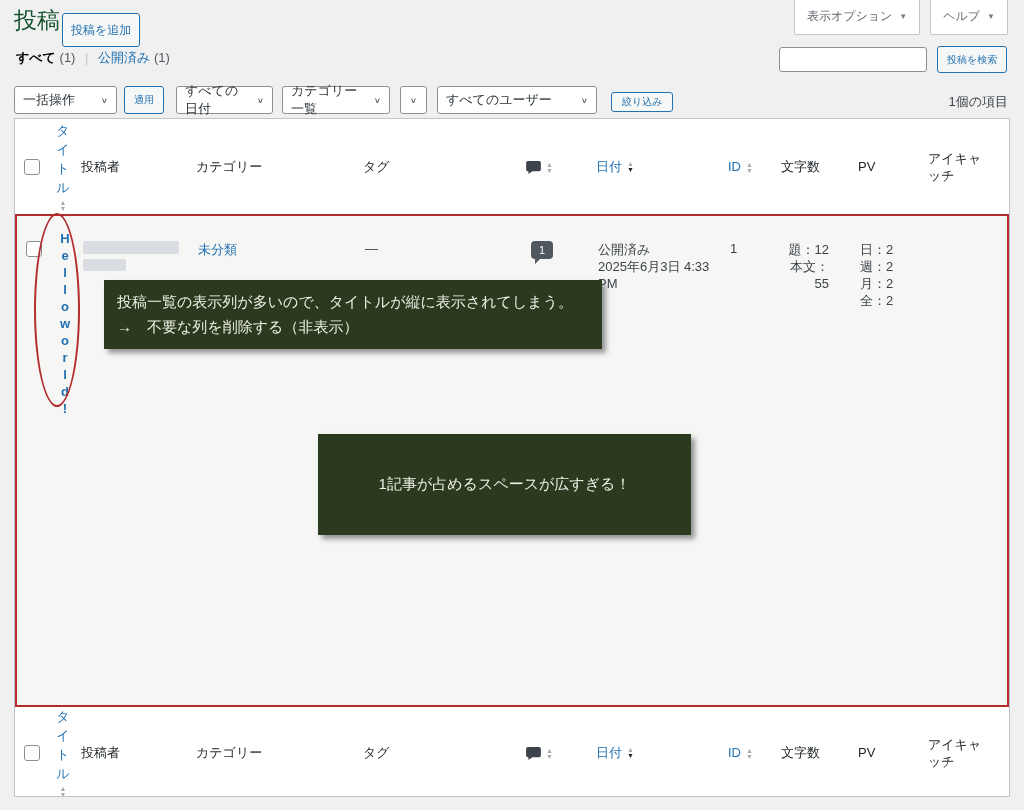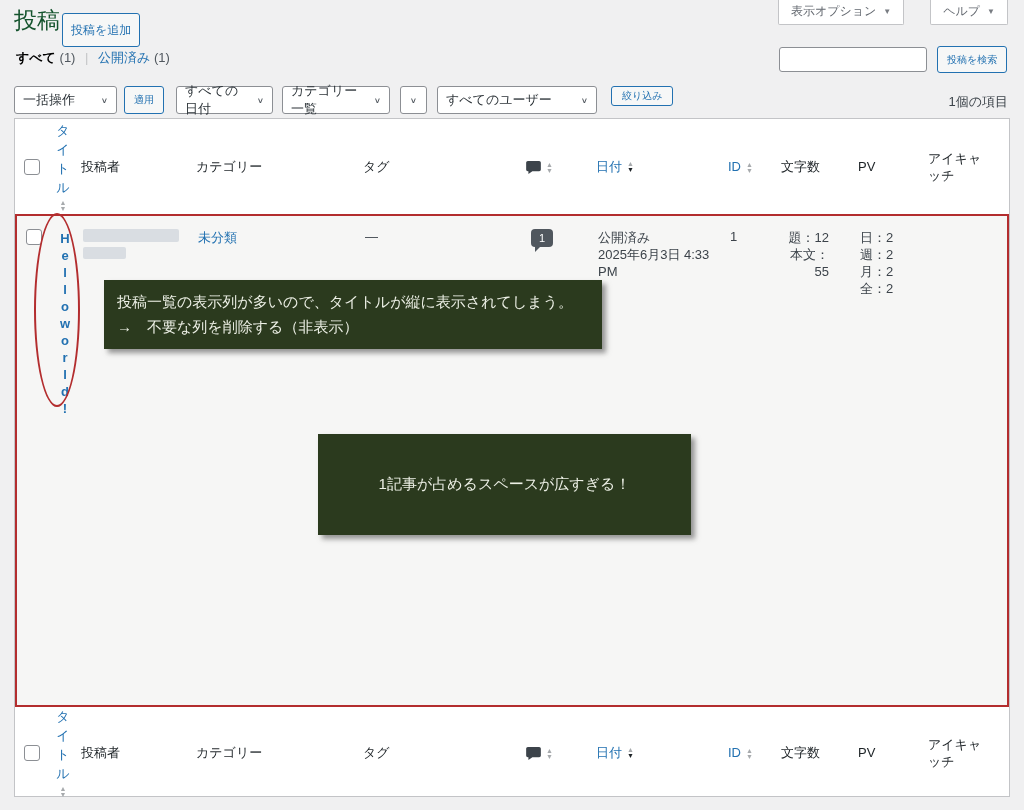--- a/index.html
+++ b/index.html
@@ -7,22 +7,22 @@
   .canvas {
     position:relative; width:1024px; height:810px;
     background:#f0f0f1; overflow:hidden;
     font-family:"Liberation Sans","DejaVu Sans",sans-serif;
     font-size:13px; color:#3c434a;
   }
   
   .screen-tabs { position:absolute; top:0; right:16px; display:flex; gap:10px; }
   .screen-tab {
     background:#fff; border:1px solid #c3c4c7; border-top:none;
-    border-radius:0 0 2px 2px; padding:2px 12px 4px; height:25px;
-    font-size:12px; color:#646970; display:flex; align-items:center; gap:7px; cursor:pointer;margin-left:16px;
+    border-radius:0 0 2px 2px; padding:2px 12px 4px; height:35px;
+    font-size:12px; color:#646970; display:flex; align-items:center; gap:7px; cursor:pointer;
   }
   .screen-tab .caret { font-size:8px; color:#787c82; }
 
   .page-title { position:absolute; left:14px; top:6px; font-size:23px; font-weight:400; color:#14532d; line-height:29px; }
   .btn {
     display:inline-flex; align-items:center; justify-content:center;
     background:#f6f7f7; border:1px solid #2271b1; color:#2271b1;
     border-radius:3px; font-size:10px; cursor:pointer; white-space:nowrap;
   }
   .add-btn { position:absolute; left:62px; top:13px; height:34px; padding:12px 8px; font-size:12px; }
@@ -43,21 +43,21 @@
 
   
   .select {
     position:absolute; top:86px; height:28px; background:#fff;
     border:1px solid #8c8f94; border-radius:3px; color:#2c3338;
     display:flex; align-items:center; justify-content:space-between;
     padding:0 8px; font-size:13px; cursor:pointer;
   }
   .select .chev { font-size:10px; color:#50575e; transform:scaleY(.8); margin-left:6px; }
   .apply-btn  { position:absolute; left:124px; top:86px; height:28px; padding:0 9px; }
-  .filter-btn { position:absolute; left:611px; top:86px; height:20px; padding:0 10px; }
+  .filter-btn { position:absolute; left:611px; top:92px; height:20px; padding:0 10px; }
   .item-count { position:absolute; right:16px; top:93px; font-size:13px; color:#3c434a; }
 
   
   .table { position:absolute; left:14px; top:118px; width:996px; height:679px;
            background:#fff; border:1px solid #c3c4c7; }
   .grid { display:grid; grid-template-columns:34px 28px 115px 167px 163px 70px 132px 53px 77px 70px 1fr; }
   .thead { height:95px; align-items:center; }
   .tfoot { height:89px; align-items:center; }
   .tbody { position:relative; height:493px; background:#f6f6f5; border:2px solid #b32d2e; }
   .tbody .grid { align-items:start; }
@@ -70,21 +70,21 @@
     appearance:none; -webkit-appearance:none; width:16px; height:16px;
     border:1px solid #8c8f94; border-radius:3px; background:#fff; cursor:pointer;
   }
   .vstack { display:flex; flex-direction:column; align-items:center; color:#2271b1; font-size:13px; line-height:19px; cursor:pointer; }
   .vstack .arrows { display:flex; flex-direction:column; align-items:center; font-size:7px; line-height:6px; color:#a7aaad; margin-top:3px; }
   .sort-inline { display:inline-flex; flex-direction:column; align-items:center; font-size:7px; line-height:6px; color:#a7aaad; margin-left:5px; vertical-align:middle; }
   .sort-inline .active { color:#1d2327; }
   .eyecatch-th { line-height:17px; padding-right:25px; }
 
   
-  .row-cell { padding-top:13px; padding-left:4px; }
+  .row-cell { padding-top:13px; padding-left:4px;margin-top:12px; }
   .row-title { display:flex; flex-direction:column; align-items:center; padding-top:14px;
                color:#2271b1; font-weight:700; font-size:13px; line-height:17px; cursor:pointer; }
   .blur1 { width:96px; height:13px; background:#d9dde2; border-radius:2px; margin-bottom:5px; }
   .blur2 { width:43px; height:12px; background:#d9dde2; border-radius:2px; }
   .cat-link { color:#2271b1; text-decoration:none; cursor:pointer; }
   .bubble { position:relative; width:22px; height:18px; background:#50575e; border-radius:4px;
             color:#fff; font-size:11px; display:flex; align-items:center; justify-content:center; margin-left:3px; cursor:pointer; }
   .bubble::after { content:""; position:absolute; bottom:-5px; left:4px;
                    border:3px solid transparent; border-top-color:#50575e; border-left-color:#50575e; }
   .two-line { line-height:17px; color:#3c434a; }

